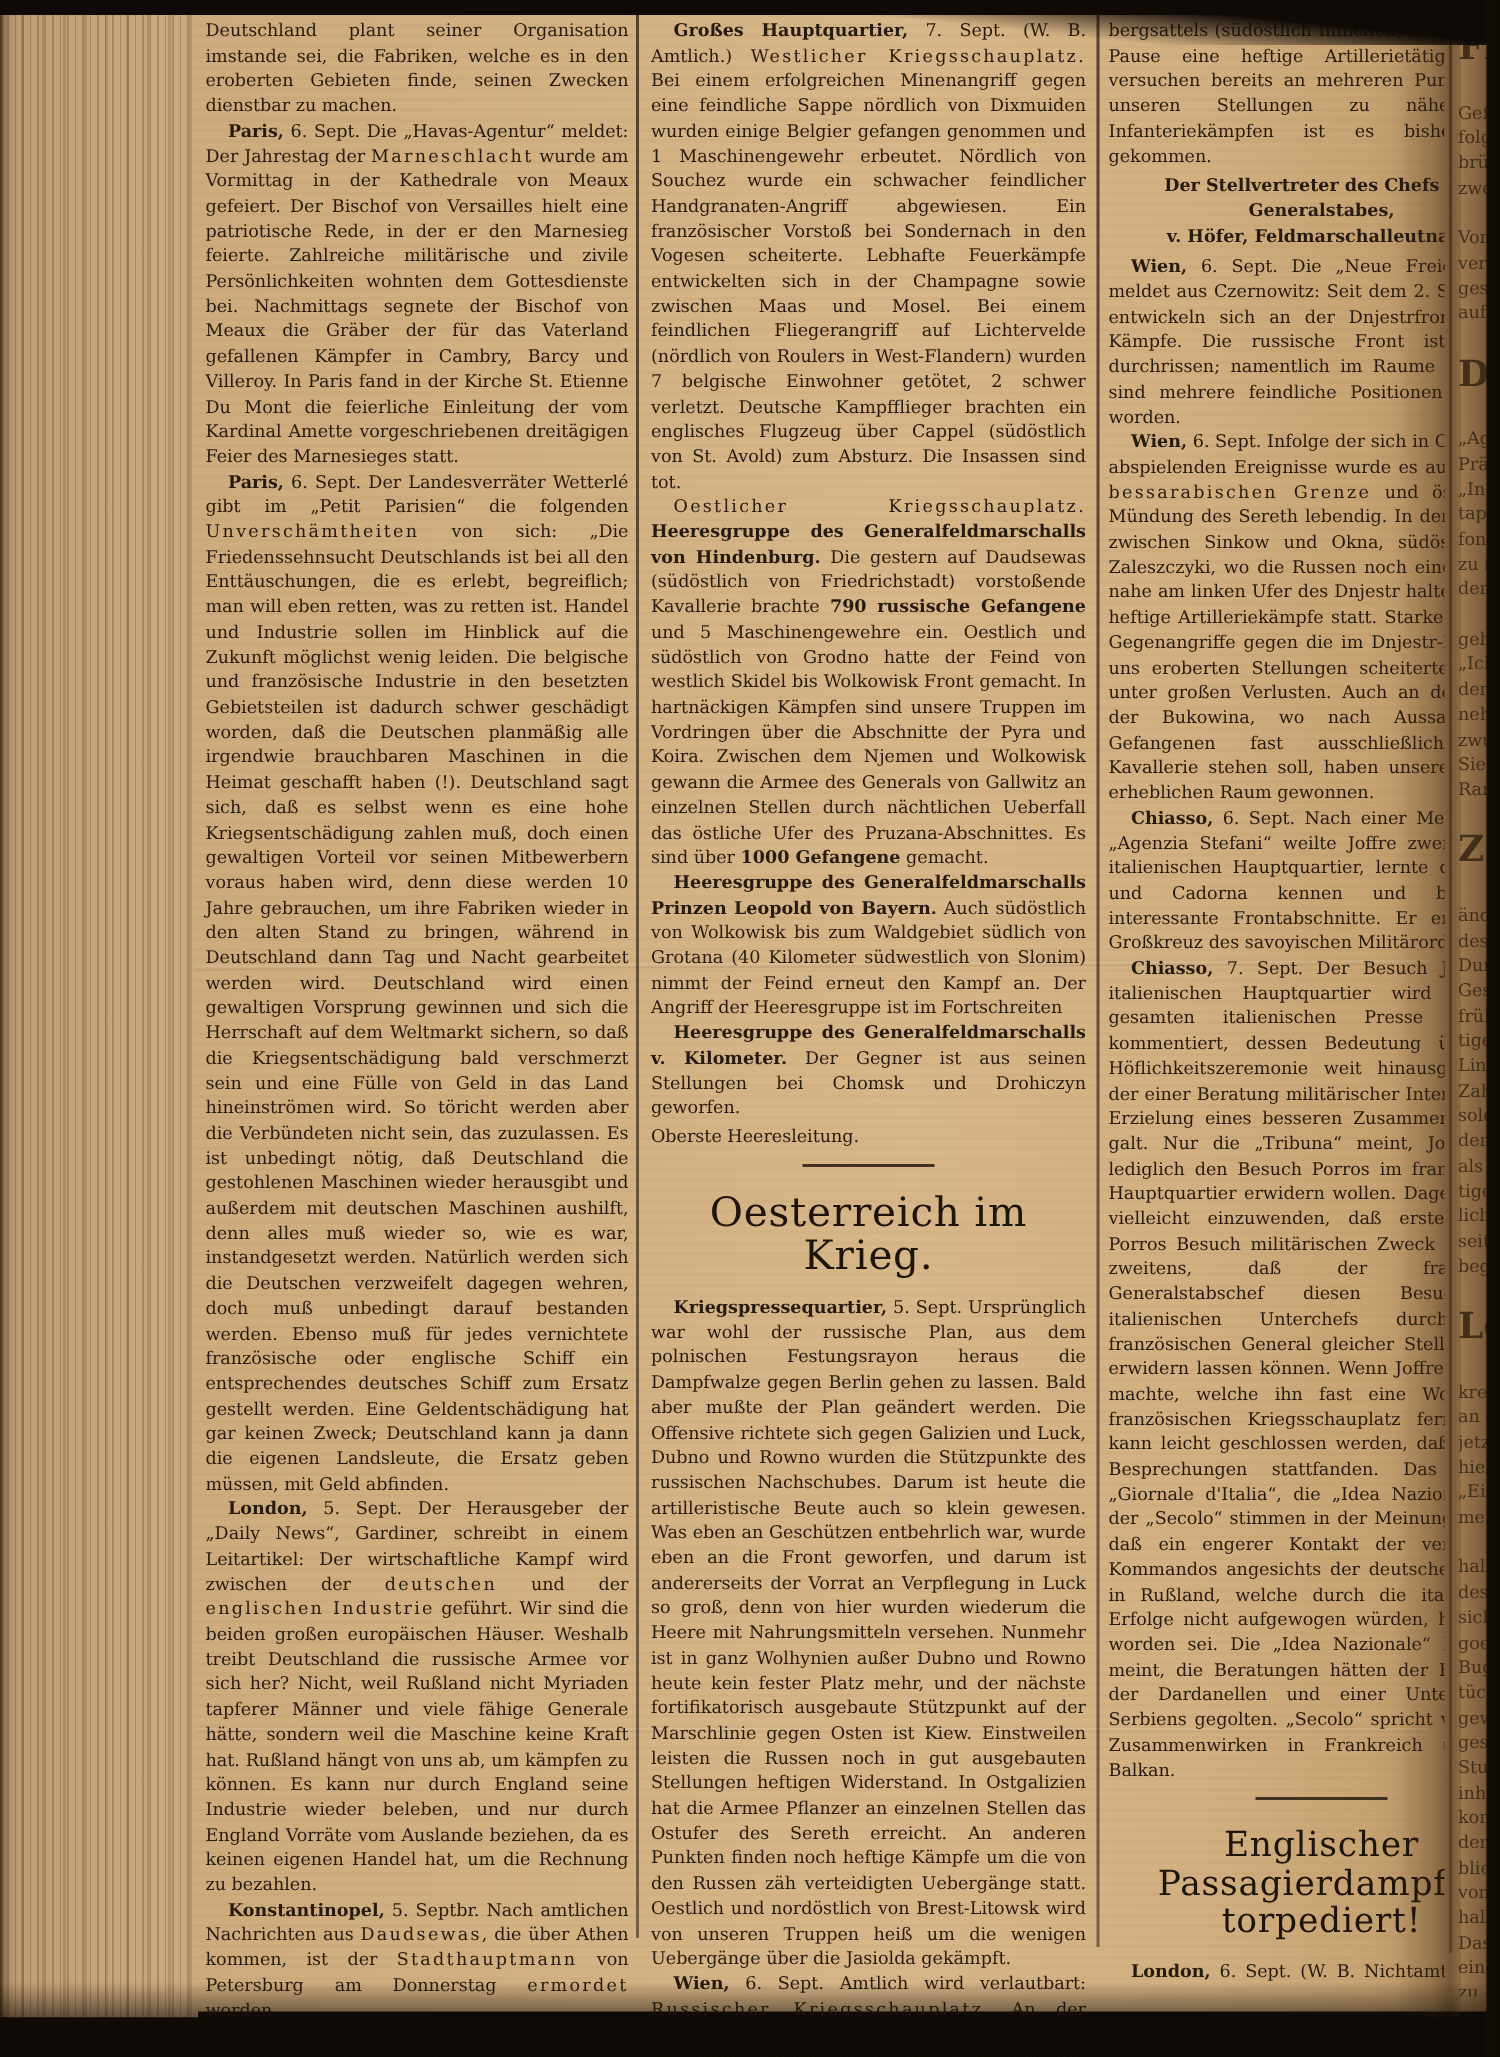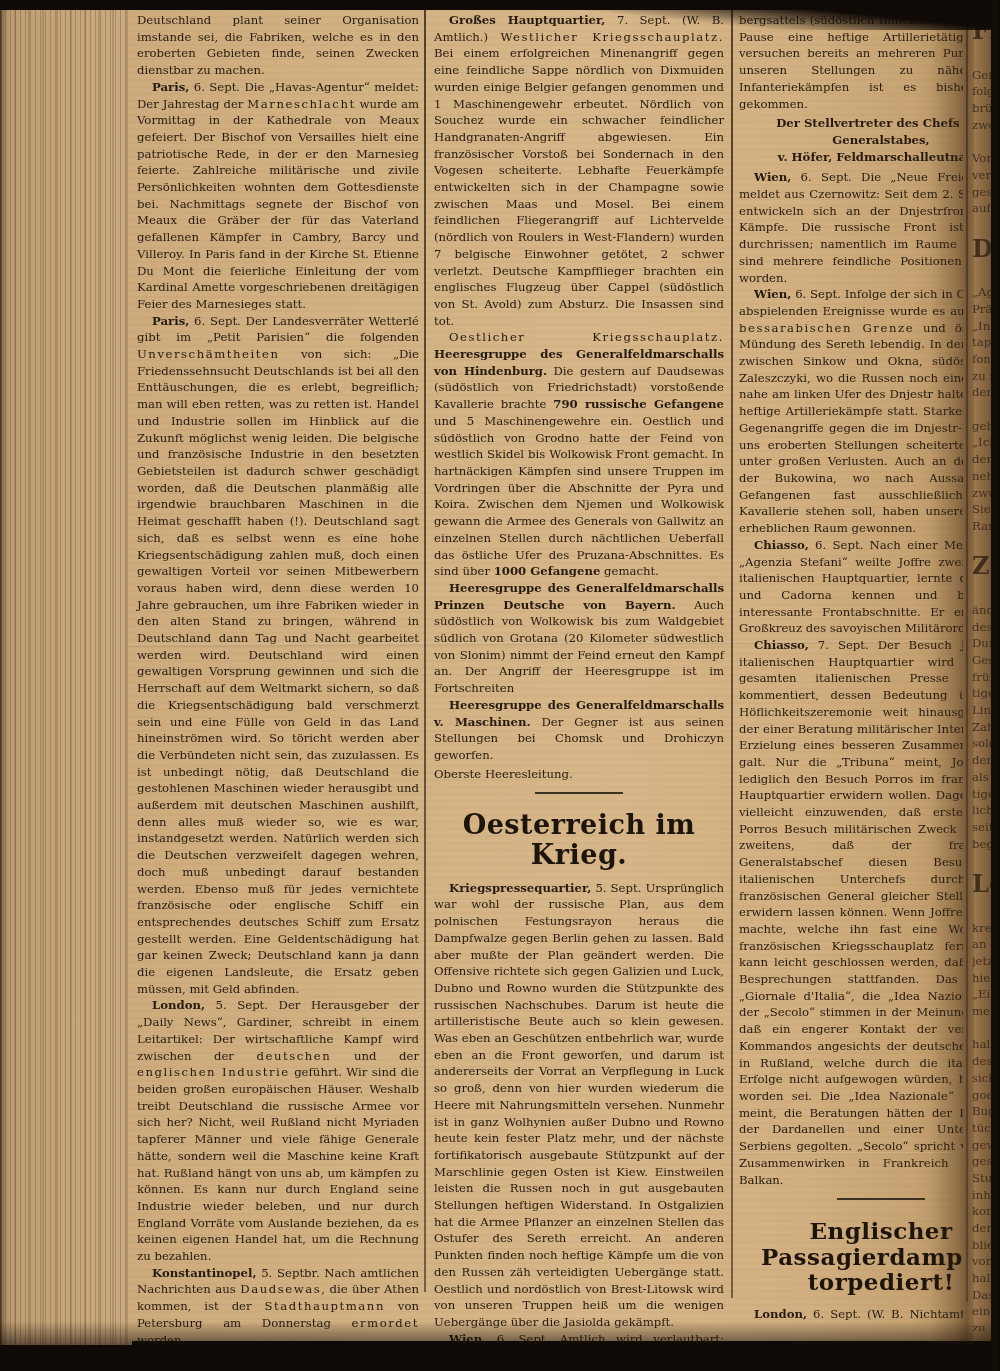--- a/index.html
+++ b/index.html
@@ -39,21 +39,21 @@
   .col{
     position:absolute;top:12px;color:#261b10;
     font-size:11.7px;line-height:16.7px;text-align:justify;
     text-rendering:optimizeLegibility;
   }
   .col p.para{margin:0;text-indent:15px;}
   .col p.para.cont{text-indent:0;}
   .b{font-weight:bold;}
   .sp{letter-spacing:.13em;}
   .headline{
-    font-weight:bold;text-align:center;text-indent:0;
+    font-weight:normal;text-align:center;text-indent:0;
     font-size:30px;line-height:1.1;letter-spacing:.5px;
     margin:16px 0 10px;color:#1d140b;
   }
   .headline-sm{font-size:23px;margin:18px 0 12px;}
   .subhead{font-weight:bold;text-align:center;margin:3px 0 4px;}
   .subhead div{text-indent:0;}
   .sign-off{text-align:left;padding-right:34px;margin:2px 0 0;}
   .rule{margin:10px auto 6px;width:88px;height:0;border-top:2px solid rgba(38,27,16,.85);}
   
   .edge-col{
@@ -81,22 +81,22 @@
       <p class="para cont"><span>Deutschland plant seiner Organisation imstande sei, die Fabriken, welche es in den eroberten Gebieten finde, seinen Zwecken dienstbar zu machen.</span></p>
       <p class="para"><span class="b">Paris,</span><span> 6. Sept. Die „Havas-Agentur“ meldet: Der Jahrestag der </span><span class="sp">Marneschlacht</span><span> wurde am Vormittag in der Kathedrale von Meaux gefeiert. Der Bischof von Versailles hielt eine patriotische Rede, in der er den Marnesieg feierte. Zahlreiche militärische und zivile Persönlichkeiten wohnten dem Gottesdienste bei. Nachmittags segnete der Bischof von Meaux die Gräber der für das Vaterland gefallenen Kämpfer in Cambry, Barcy und Villeroy. In Paris fand in der Kirche St. Etienne Du Mont die feierliche Einleitung der vom Kardinal Amette vorgeschriebenen dreitägigen Feier des Marnesieges statt.</span></p>
       <p class="para"><span class="b">Paris,</span><span> 6. Sept. Der Landesverräter Wetterlé gibt im „Petit Parisien“ die folgenden </span><span class="sp">Unverschämtheiten</span><span> von sich: „Die Friedenssehnsucht Deutschlands ist bei all den Enttäuschungen, die es erlebt, begreiflich; man will eben retten, was zu retten ist. Handel und Industrie sollen im Hinblick auf die Zukunft möglichst wenig leiden. Die belgische und französische Industrie in den besetzten Gebietsteilen ist dadurch schwer geschädigt worden, daß die Deutschen planmäßig alle irgendwie brauchbaren Maschinen in die Heimat geschafft haben (!). Deutschland sagt sich, daß es selbst wenn es eine hohe Kriegsentschädigung zahlen muß, doch einen gewaltigen Vorteil vor seinen Mitbewerbern voraus haben wird, denn diese werden 10 Jahre gebrauchen, um ihre Fabriken wieder in den alten Stand zu bringen, während in Deutschland dann Tag und Nacht gearbeitet werden wird. Deutschland wird einen gewaltigen Vorsprung gewinnen und sich die Herrschaft auf dem Weltmarkt sichern, so daß die Kriegsentschädigung bald verschmerzt sein und eine Fülle von Geld in das Land hineinströmen wird. So töricht werden aber die Verbündeten nicht sein, das zuzulassen. Es ist unbedingt nötig, daß Deutschland die gestohlenen Maschinen wieder herausgibt und außerdem mit deutschen Maschinen aushilft, denn alles muß wieder so, wie es war, instandgesetzt werden. Natürlich werden sich die Deutschen verzweifelt dagegen wehren, doch muß unbedingt darauf bestanden werden. Ebenso muß für jedes vernichtete französische oder englische Schiff ein entsprechendes deutsches Schiff zum Ersatz gestellt werden. Eine Geldentschädigung hat gar keinen Zweck; Deutschland kann ja dann die eigenen Landsleute, die Ersatz geben müssen, mit Geld abfinden.</span></p>
       <p class="para"><span class="b">London,</span><span> 5. Sept. Der Herausgeber der „Daily News“, Gardiner, schreibt in einem Leitartikel: Der wirtschaftliche Kampf wird zwischen der </span><span class="sp">deutschen</span><span> und der </span><span class="sp">englischen Industrie</span><span> geführt. Wir sind die beiden großen europäischen Häuser. Weshalb treibt Deutschland die russische Armee vor sich her? Nicht, weil Rußland nicht Myriaden tapferer Männer und viele fähige Generale hätte, sondern weil die Maschine keine Kraft hat. Rußland hängt von uns ab, um kämpfen zu können. Es kann nur durch England seine Industrie wieder beleben, und nur durch England Vorräte vom Auslande beziehen, da es keinen eigenen Handel hat, um die Rechnung zu bezahlen.</span></p>
       <p class="para"><span class="b">Konstantinopel,</span><span> 5. Septbr. Nach amtlichen Nachrichten aus </span><span class="sp">Daudsewas</span><span>, die über Athen kommen, ist der </span><span class="sp">Stadthauptmann</span><span> von Petersburg am Donnerstag </span><span class="sp">ermordet</span><span> worden.</span></p>
       <p class="para"><span>Aus </span><span class="b">Petersburg,</span><span> den 5. September, wird berichtet: Der Zar ist an die Front abgereist.</span></p>
     </div>
   <div class="col" id="col2" style="left:434px;width:290px;">
       <p class="para"><span class="b">Großes Hauptquartier,</span><span> 7. Sept. (W. B. Amtlich.) </span><span class="sp">Westlicher Kriegsschauplatz.</span><span> Bei einem erfolgreichen Minenangriff gegen eine feindliche Sappe nördlich von Dixmuiden wurden einige Belgier gefangen genommen und 1 Maschinengewehr erbeutet. Nördlich von Souchez wurde ein schwacher feindlicher Handgranaten-Angriff abgewiesen. Ein französischer Vorstoß bei Sondernach in den Vogesen scheiterte. Lebhafte Feuerkämpfe entwickelten sich in der Champagne sowie zwischen Maas und Mosel. Bei einem feindlichen Fliegerangriff auf Lichtervelde (nördlich von Roulers in West-Flandern) wurden 7 belgische Einwohner getötet, 2 schwer verletzt. Deutsche Kampfflieger brachten ein englisches Flugzeug über Cappel (südöstlich von St. Avold) zum Absturz. Die Insassen sind tot.</span></p>
       <p class="para"><span class="sp">Oestlicher Kriegsschauplatz.</span><span> </span><span class="b">Heeresgruppe des Generalfeldmarschalls von Hindenburg.</span><span> Die gestern auf Daudsewas (südöstlich von Friedrichstadt) vorstoßende Kavallerie brachte </span><span class="b">790 russische Gefangene</span><span> und 5 Maschinengewehre ein. Oestlich und südöstlich von Grodno hatte der Feind von westlich Skidel bis Wolkowisk Front gemacht. In hartnäckigen Kämpfen sind unsere Truppen im Vordringen über die Abschnitte der Pyra und Koira. Zwischen dem Njemen und Wolkowisk gewann die Armee des Generals von Gallwitz an einzelnen Stellen durch nächtlichen Ueberfall das östliche Ufer des Pruzana-Abschnittes. Es sind über </span><span class="b">1000 Gefangene</span><span> gemacht.</span></p>
-      <p class="para"><span class="b">Heeresgruppe des Generalfeldmarschalls Prinzen Deutsche von Bayern.</span><span> Auch südöstlich von Wolkowisk bis zum Waldgebiet südlich von Grotana (20 Kilometer südwestlich von Slonim) nimmt der Feind erneut den Kampf an. Der Angriff der Heeresgruppe ist im Fortschreiten</span></p>
-      <p class="para"><span class="b">Heeresgruppe des Generalfeldmarschalls v. Maschinen.</span><span> Der Gegner ist aus seinen Stellungen bei Chomsk und Drohiczyn geworfen.</span></p>
+      <p class="para"><span class="b">Heeresgruppe des Generalfeldmarschalls Prinzen Leopold von Bayern.</span><span> Auch südöstlich von Wolkowisk bis zum Waldgebiet südlich von Grotana (40 Kilometer südwestlich von Slonim) nimmt der Feind erneut den Kampf an. Der Angriff der Heeresgruppe ist im Fortschreiten</span></p>
+      <p class="para"><span class="b">Heeresgruppe des Generalfeldmarschalls v. Kilometer.</span><span> Der Gegner ist aus seinen Stellungen bei Chomsk und Drohiczyn geworfen.</span></p>
       <div class="sign-off">Oberste Heeresleitung.</div>
       <div class="rule"></div>
       <div class="headline" style="font-size: 27px;">Oesterreich im Krieg.</div>
       <p class="para"><span class="b">Kriegspressequartier,</span><span> 5. Sept. Ursprünglich war wohl der russische Plan, aus dem polnischen Festungsrayon heraus die Dampfwalze gegen Berlin gehen zu lassen. Bald aber mußte der Plan geändert werden. Die Offensive richtete sich gegen Galizien und Luck, Dubno und Rowno wurden die Stützpunkte des russischen Nachschubes. Darum ist heute die artilleristische Beute auch so klein gewesen. Was eben an Geschützen entbehrlich war, wurde eben an die Front geworfen, und darum ist andererseits der Vorrat an Verpflegung in Luck so groß, denn von hier wurden wiederum die Heere mit Nahrungsmitteln versehen. Nunmehr ist in ganz Wolhynien außer Dubno und Rowno heute kein fester Platz mehr, und der nächste fortifikatorisch ausgebaute Stützpunkt auf der Marschlinie gegen Osten ist Kiew. Einstweilen leisten die Russen noch in gut ausgebauten Stellungen heftigen Widerstand. In Ostgalizien hat die Armee Pflanzer an einzelnen Stellen das Ostufer des Sereth erreicht. An anderen Punkten finden noch heftige Kämpfe um die von den Russen zäh verteidigten Uebergänge statt. Oestlich und nordöstlich von Brest-Litowsk wird von unseren Truppen heiß um die wenigen Uebergänge über die Jasiolda gekämpft.</span></p>
       <p class="para"><span class="b">Wien,</span><span> 6. Sept. Amtlich wird verlautbart: </span><span class="sp">Russischer Kriegsschauplatz.</span><span> An der bessarabischen Grenze und östlich der Sereth-Mündung wiederholten die Russen gestern ihre heftigen Gegenangriffe. Der Feind wurde überall zurückgeworfen und erlitt große Verluste. An der Sereth-Front und an unseren Linien östlich von Brody und westlich von Dubno ließ die heftige Tätigkeit im Vergleich zu den starken Kämpfen der Vortage etwas nach. In der Gegend von Tarnopol wurde den Russen eine verschanzte Ortschaft entrissen. Unsere östlich von Luck vordringenden Truppen haben nördlich von Olyka unter den schwierigsten Verhältnissen die versumpfte überschwemmte Putylowka-Niederung im Angriff überschritten. Die an der oberen Jasiolda kämpfenden k. u. k. Streitkräfte warfen den Gegner aus seinen letzten Verschanzungen südwärts des Flusses heraus und gewannen an mehreren Stellen das nördliche Ufer.</span></p>
     </div>
   <div class="col" id="col3" style="left:739px;width:224px;overflow:hidden;bottom:46px;">
     <div id="col3inner" style="width:284px;">
         <p class="para cont"><span>bergsattels (südöstlich Innichen) nach längerer Pause eine heftige Artillerietätigkeit und versuchen bereits an mehreren Punkten sich unseren Stellungen zu nähern. Zu Infanteriekämpfen ist es bisher nicht gekommen.</span></p>
         <div class="subhead">

